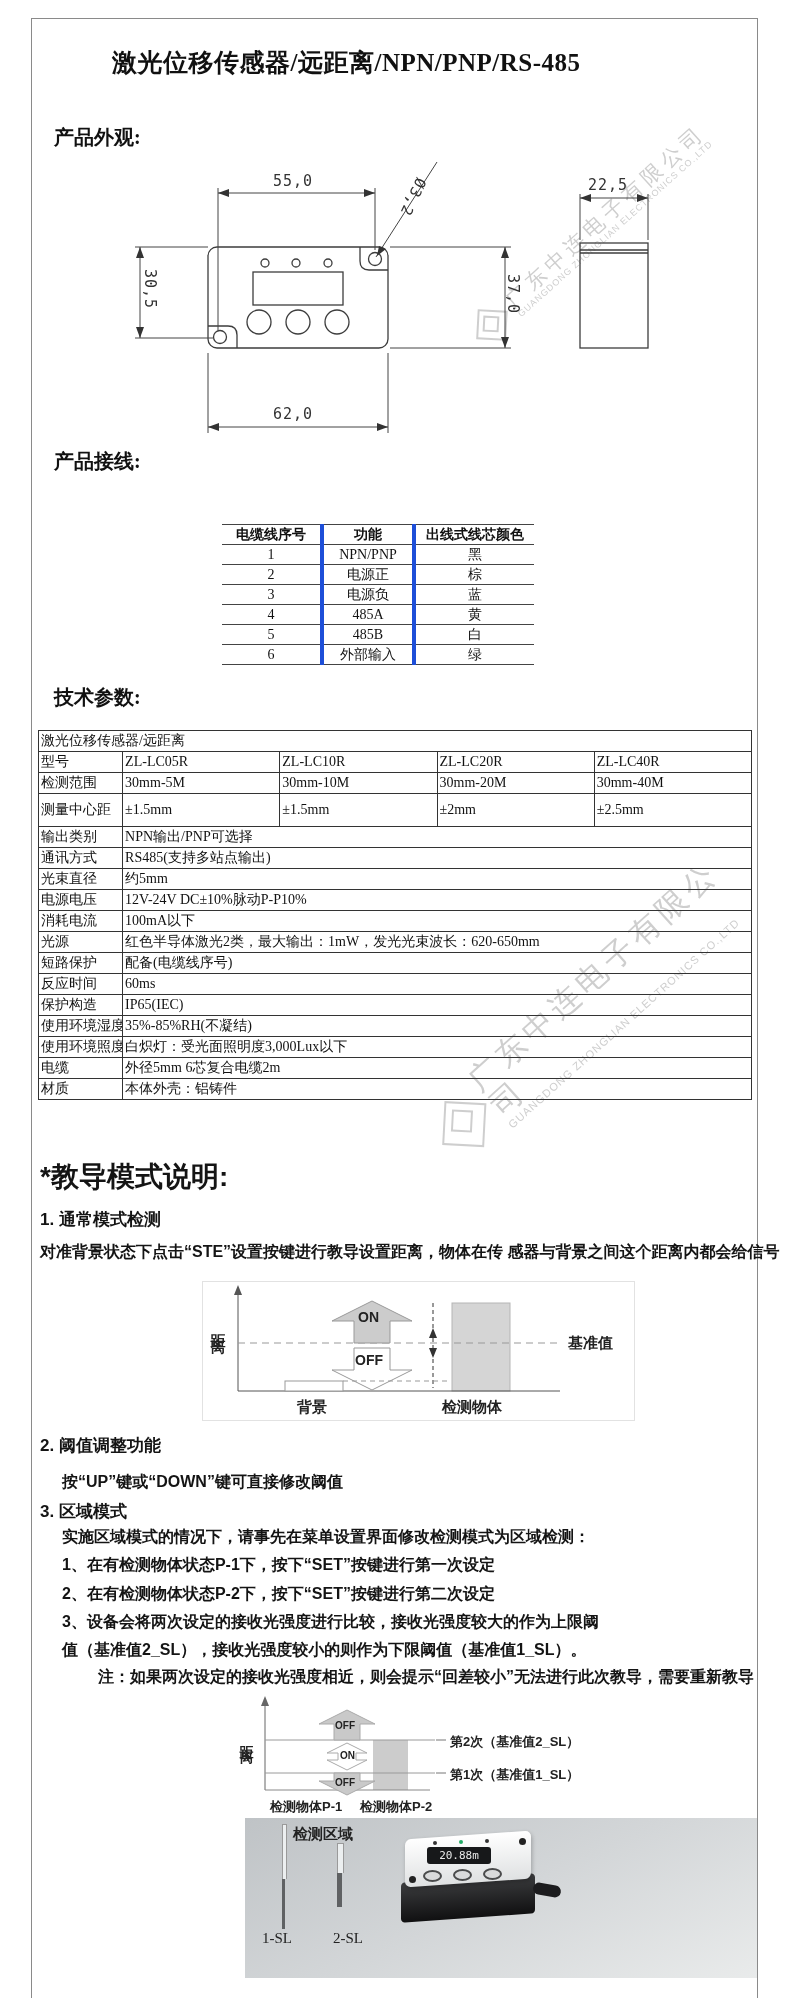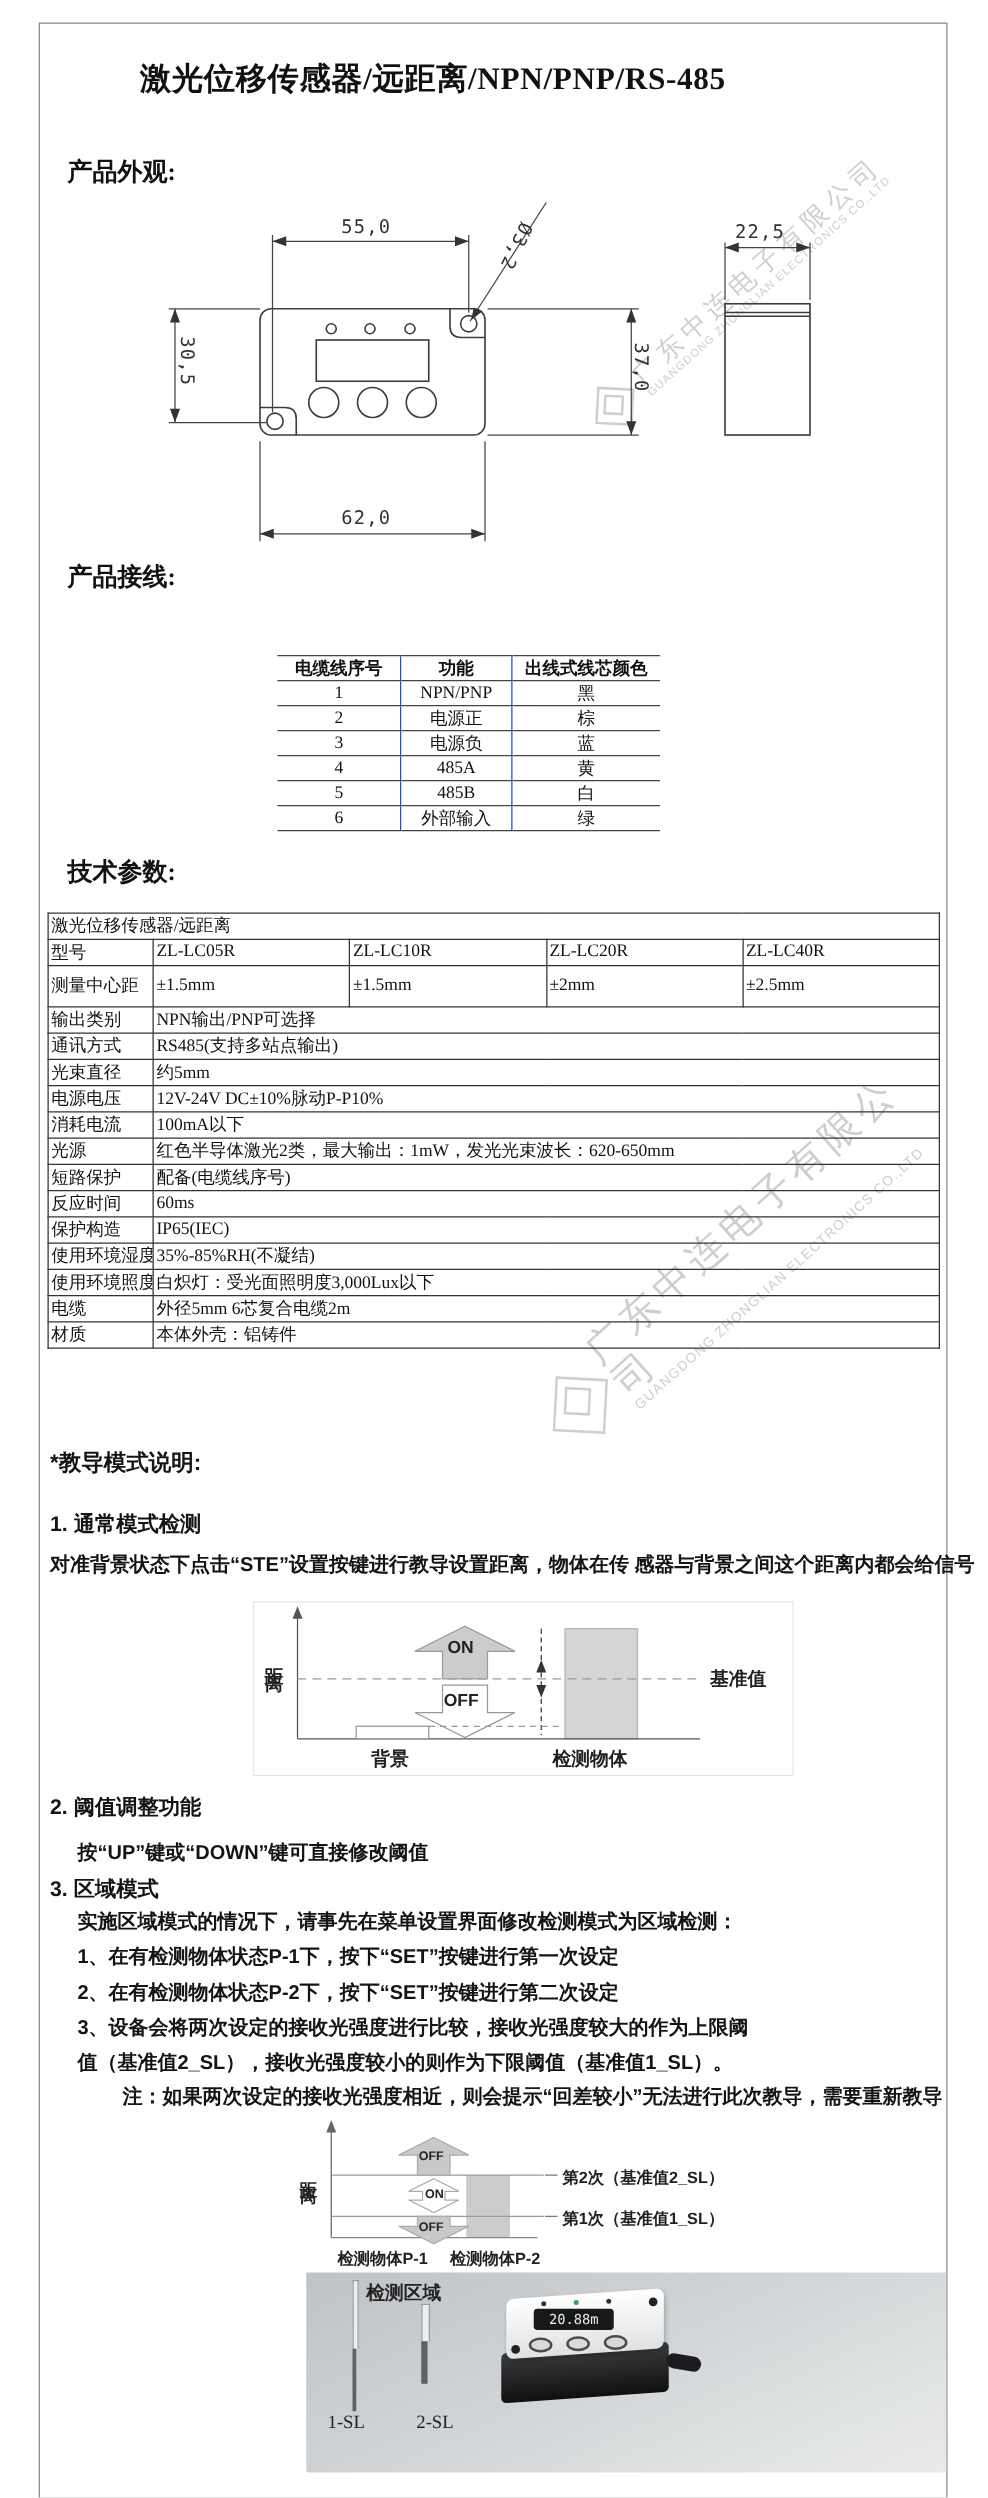--- a/index.html
+++ b/index.html
@@ -7,29 +7,29 @@
        font-family:"Liberation Serif",serif;color:#111}
   .abs{position:absolute}
   .frame{position:absolute;left:31px;top:18px;width:725px;height:1979px;border:1px solid #8a8a8a}
   .title{position:absolute;left:112px;top:46px;font-size:25px;font-weight:bold;white-space:nowrap;letter-spacing:.5px}
   .sec-h{position:absolute;font-size:20px;font-weight:bold;white-space:nowrap}
   .dim{position:absolute;font-family:"DejaVu Sans Mono",monospace;font-size:15px;color:#333;white-space:nowrap;letter-spacing:1px}
   
   .wtable{position:absolute;left:222px;top:524px;border-collapse:collapse;font-size:14px;text-align:center;color:#111}
   .wtable th,.wtable td{border-bottom:1px solid #444;height:19px;padding:0 6px;font-weight:normal}
   .wtable thead th{border-top:1px solid #444;font-weight:bold}
-  .wtable th+th,.wtable td+td{border-left:1px solid #1d4ed8}
+  .wtable th+th,.wtable td+td{border-left:4px solid #1d4ed8}
   
   .ptable{position:absolute;left:38px;top:730px;width:714px;border-collapse:collapse;table-layout:fixed;
           font-size:14px;text-align:left;color:#111}
   .ptable td{border:1px solid #333;height:20px;padding:0 2px;overflow:hidden;white-space:nowrap}
   .ptable td.tall{height:32px}
   
   .sans{font-family:"Liberation Sans",sans-serif;font-weight:bold;color:#141414;white-space:nowrap;position:absolute}
-  .t-h1{font-size:18px}.t-h2{font-size:17px}.t-p{font-size:16px}
+  .t-h1{font-size:28px}.t-h2{font-size:17px}.t-p{font-size:16px}
   
   .diag{position:absolute}
   .diag .lbl{position:absolute;font-family:"Liberation Sans",sans-serif;font-weight:bold;color:#222;white-space:nowrap}
   .vert{writing-mode:vertical-rl;letter-spacing:2px}
   
   .wm{position:absolute;display:flex;align-items:center;gap:12px;color:#c6c6c6;opacity:.85;z-index:0;pointer-events:none}
   .wm-logo{display:inline-block;border:2px solid currentColor;transform:rotate(45deg);position:relative}
   .wm-logo i{position:absolute;left:15%;top:15%;width:45%;height:45%;border:2px solid currentColor;display:block}
   .wm-cn{letter-spacing:5px;line-height:1.05}
   .wm-en{font-size:9px;letter-spacing:1px;font-family:"Liberation Sans",sans-serif}
@@ -199,20 +199,27 @@
   <tbody>
     <tr>
           <td colspan="5">激光位移传感器/远距离</td>
         </tr>
     <tr>
       <td>型号</td>
       <td>ZL-LC05R</td>
       <td>ZL-LC10R</td>
       <td>ZL-LC20R</td>
       <td>ZL-LC40R</td>
+    </tr>
+    <tr>
+      <td>检测范围</td>
+      <td>30mm-5M</td>
+      <td>30mm-10M</td>
+      <td>30mm-20M</td>
+      <td>30mm-40M</td>
     </tr>
     <tr>
       <td class="tall">测量中心距</td>
       <td class="tall">±1.5mm</td>
       <td class="tall">±1.5mm</td>
       <td class="tall">±2mm</td>
       <td class="tall">±2.5mm</td>
     </tr>
     <tr>
           <td>输出类别</td>

